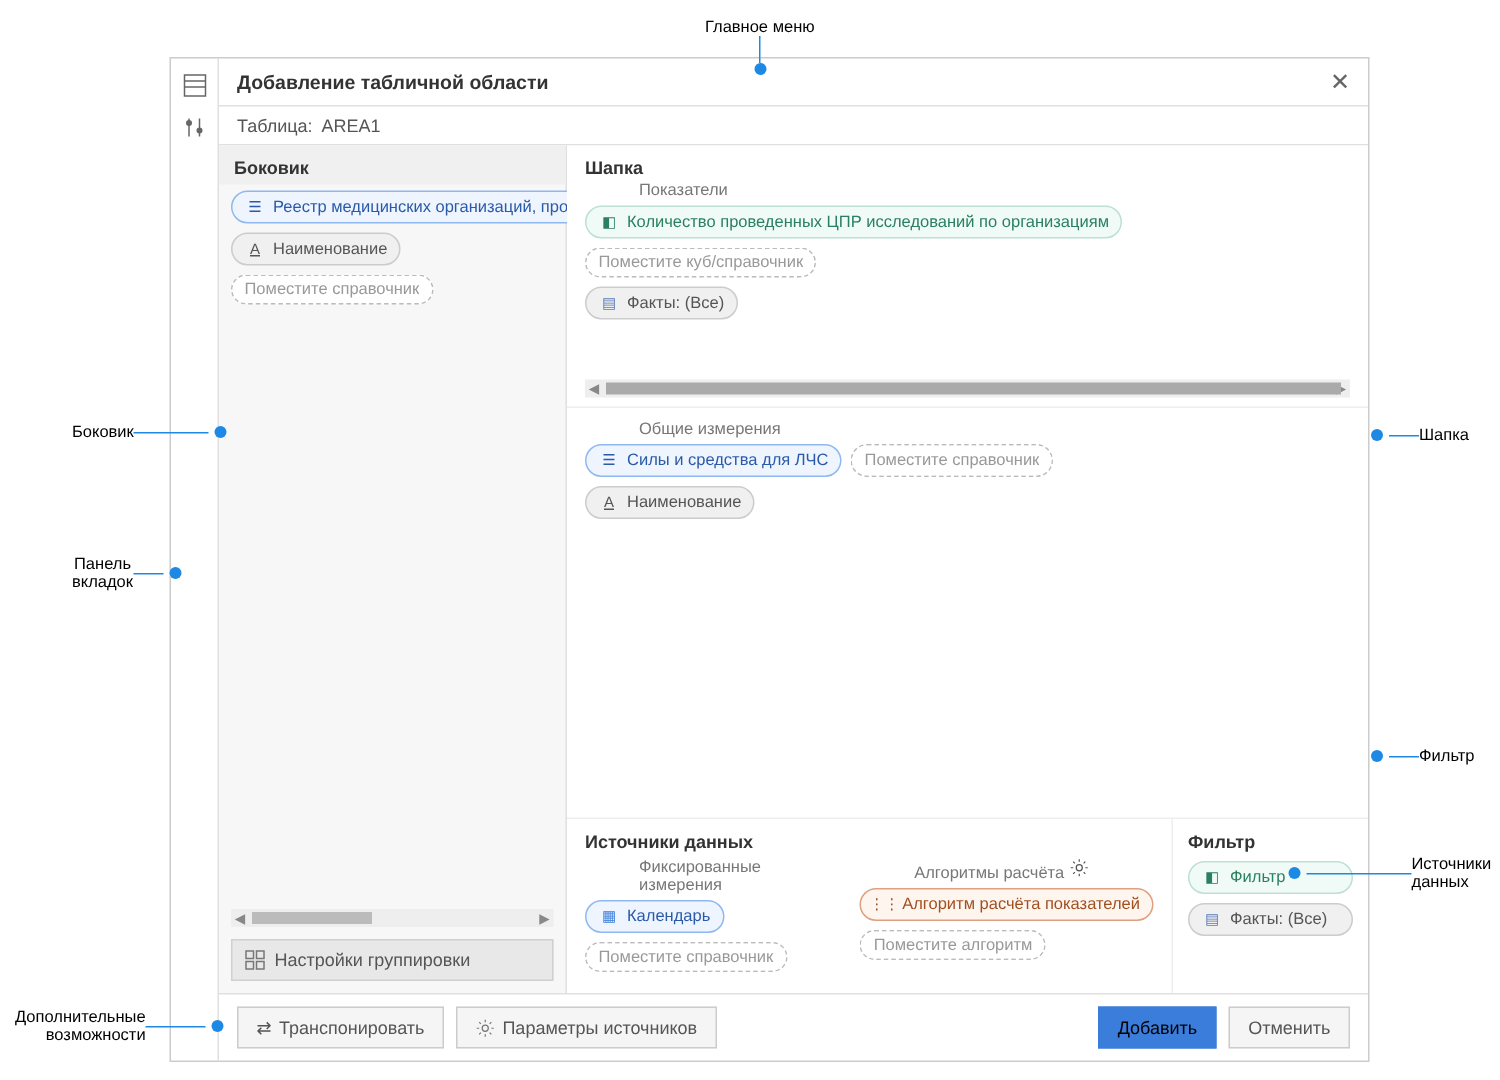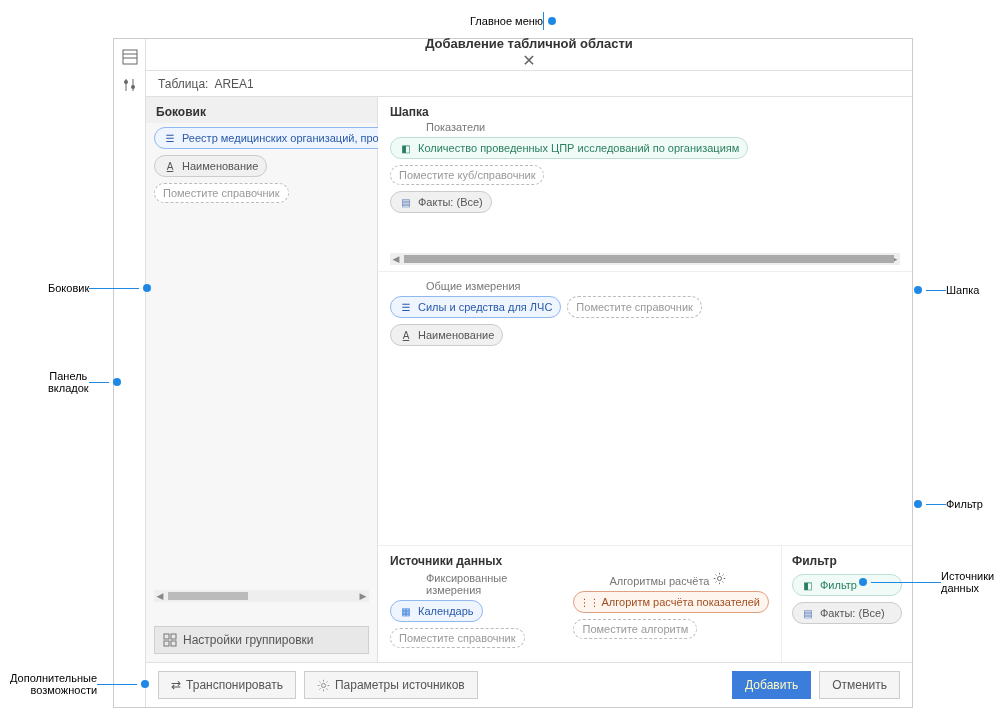--- a/index.html
+++ b/index.html
@@ -1,58 +1,58 @@
 <!DOCTYPE html>
 <html><head>
 <meta charset="utf-8">
 <style>
 * { box-sizing: border-box; margin: 0; padding: 0; }
 body { font-family: Arial, sans-serif; font-size: 12px; color: #333; background: #fff; position: relative; width: 1000px; height: 720px; }
 .dialog { position: absolute; left: 113px; top: 38px; width: 800px; height: 670px; border: 1px solid #ccc; background: #fff; display: flex; }
 .tabbar { width: 32px; border-right: 1px solid #e0e0e0; display: flex; flex-direction: column; align-items: center; padding-top: 8px; gap: 8px; }
 .tabbar .tab { width: 20px; height: 20px; display:flex; align-items:center; justify-content:center; color:#555; cursor:pointer; }
 .main { flex:1; display:flex; flex-direction: column; }
-.header { height: 32px; border-bottom: 1px solid #e0e0e0; display:flex; align-items:center; padding:0 12px; justify-content: flex-end; flex-direction: column; }
+.header { height: 32px; border-bottom: 1px solid #e0e0e0; display:flex; align-items:center; padding:0 12px; justify-content: space-between; }
 .header .title { font-weight: bold; font-size: 13px; }
 .header .close { font-size: 16px; color:#666; cursor:pointer; }
 .subheader { height: 26px; border-bottom: 1px solid #e0e0e0; padding: 0 12px; display:flex; align-items:center; gap:6px; color:#555;text-align:right; }
 .body { flex:1; display:flex; }
 .sidepanel { width:232px; border-right:1px solid #e0e0e0; display:flex; flex-direction:column; background:#f7f7f7; }
 .sidepanel .sectitle { padding:8px 10px 4px; font-weight:bold; font-size:12px; background:#f0f0f0; }
 .chips { padding:4px 8px; display:flex; flex-wrap:wrap; gap:6px; }
 .chip { display:inline-flex; align-items:center; gap:5px; padding:3px 8px; border-radius:12px; font-size:11px; background:#fff; border:1px solid #ccc; white-space:nowrap; }
 .chip.blue { border-color:#90b8f0; background:#eef5ff; color:#2a5aa8; }
 .chip.cube { border-color:#bde0d4; background:#f0fbf7; color:#2a8060; }
 .chip.gray { background:#f0f0f0; color:#555; }
 .chip.dashed { border:1px dashed #bbb; background:#fff; color:#999; }
 .chip .ico { width:14px; height:14px; display:inline-flex; align-items:center; justify-content:center; font-size:10px; }
 .sidepanel .spacer { flex:1; }
 .scrollbar-h { height:12px; margin:2px 8px; background:#eee; position:relative; display:flex; align-items:center; }
 .scrollbar-h .thumb { position:absolute; left:14px; height:8px; background:#bbb; width:80px; top:2px; }
 .scrollbar-h .arr { width:12px; text-align:center; color:#888; font-size:9px; }
 .scrollbar-h .arr.r { margin-left:auto; }
-.groupbtn { margin:22px 8px 8px; padding:6px 8px; background:#e8e8e8; border:1px solid #d0d0d0; display:flex; align-items:center; gap:6px; cursor:pointer; color:#555; }
+.groupbtn { margin:6px 8px 8px; padding:6px 8px; background:#e8e8e8; border:1px solid #d0d0d0; display:flex; align-items:center; gap:6px; cursor:pointer; color:#555; }
 .rightarea { flex:1; display:flex; flex-direction:column; background:#fff; }
 .shapka { padding:8px 12px 4px; border-bottom:1px solid #eee; }
 .shapka .sectitle { font-weight:bold; font-size:12px; margin-bottom:2px; }
 .subtitle { font-size:11px; color:#777; margin-bottom:4px;padding-left:36px; }
 .row-chips { display:flex; flex-wrap:wrap; gap:6px; margin-bottom:6px; }
 .scrollzone { margin-top:40px; }
 .scrollzone .scrollbar-h { margin:2px 0; }
 .scrollzone .thumb { left:14px; width:490px; background:#aaa; }
 .measures { padding:8px 12px; flex:1; border-bottom:1px solid #eee; }
 .bottomrow { display:flex; }
 .sources { flex:1; padding:8px 12px; border-right:1px solid #eee; }
 .sources .cols { display:flex; gap:40px; }
 .filter { width:130px; padding:8px 10px; }
 .filter .sectitle { font-weight:bold; font-size:12px; margin-bottom:6px; }
 .filter .chip { display:flex; margin-bottom:6px; }
 .footer { border-top:1px solid #e0e0e0; padding:8px 12px; display:flex; align-items:center; gap:8px; }
 .btn { padding:6px 12px; border:1px solid #ccc; background:#f5f5f5; cursor:pointer; font-size:12px; display:inline-flex; align-items:center; gap:5px; color:#555; }
-.btn.primary { background:#3b7ddb; color:#fef9c3; border-color:#3b7ddb; }
+.btn.primary { background:#3b7ddb; color:#000000; border-color:#3b7ddb; }
 .footer .spacer { flex:1; }
 
 
 .callout { position:absolute; font-size:11px; color:#000; display:flex; align-items:center; }
 .callout .dot { width:8px; height:8px; border-radius:50%; background:#1e88e5; margin:0 4px; }
 .callout .line { height:1px; background:#1e88e5; }
 .callout.right { flex-direction:row-reverse; }
 svg.gear { width:13px; height:13px; }
 </style>
 </head>
@@ -233,21 +233,21 @@
       <div class="btn primary">
           <span>Добавить</span>
         </div>
       <div class="btn">
           <span>Отменить</span>
         </div>
     </div>
   </div>
 </div>
 
-<div class="callout" style="left:470px;top:12px;flex-direction:row;align-items:center">
+<div class="callout" style="left:470px;top:12px;flex-direction:column;align-items:center">
     <span>Главное меню</span>
     <div class="line" style="width:1px;height:18px;background:#1e88e5"></div>
     <div class="dot"></div>
   </div>
 <div class="callout" style="left:48px;top:282px">
     <span>Боковик</span>
     <div class="line" style="width:50px"></div>
     <div class="dot"></div>
   </div>
 <div class="callout" style="left:48px;top:370px">

